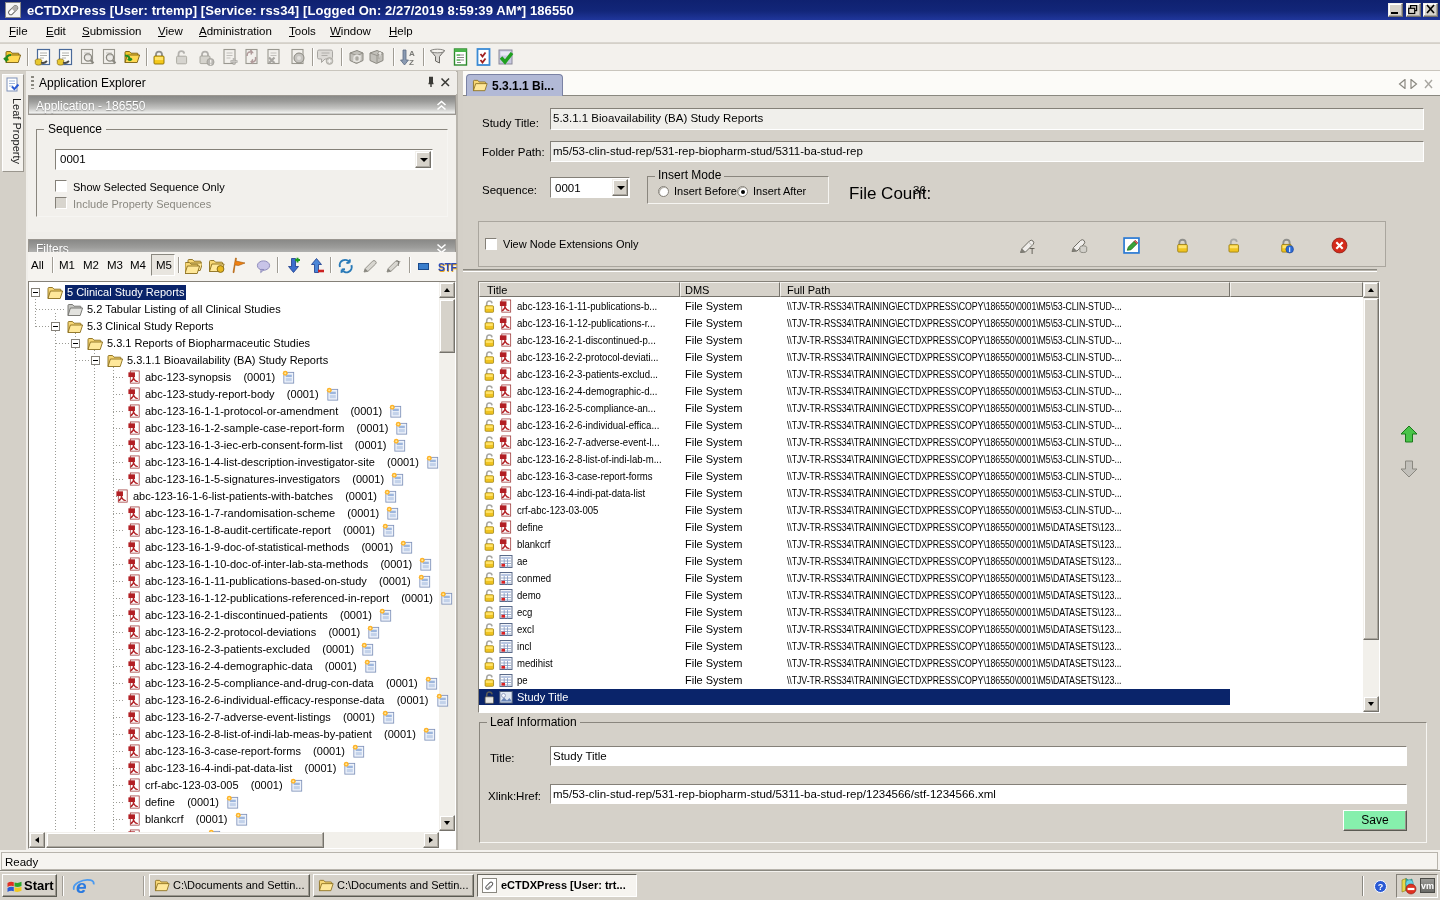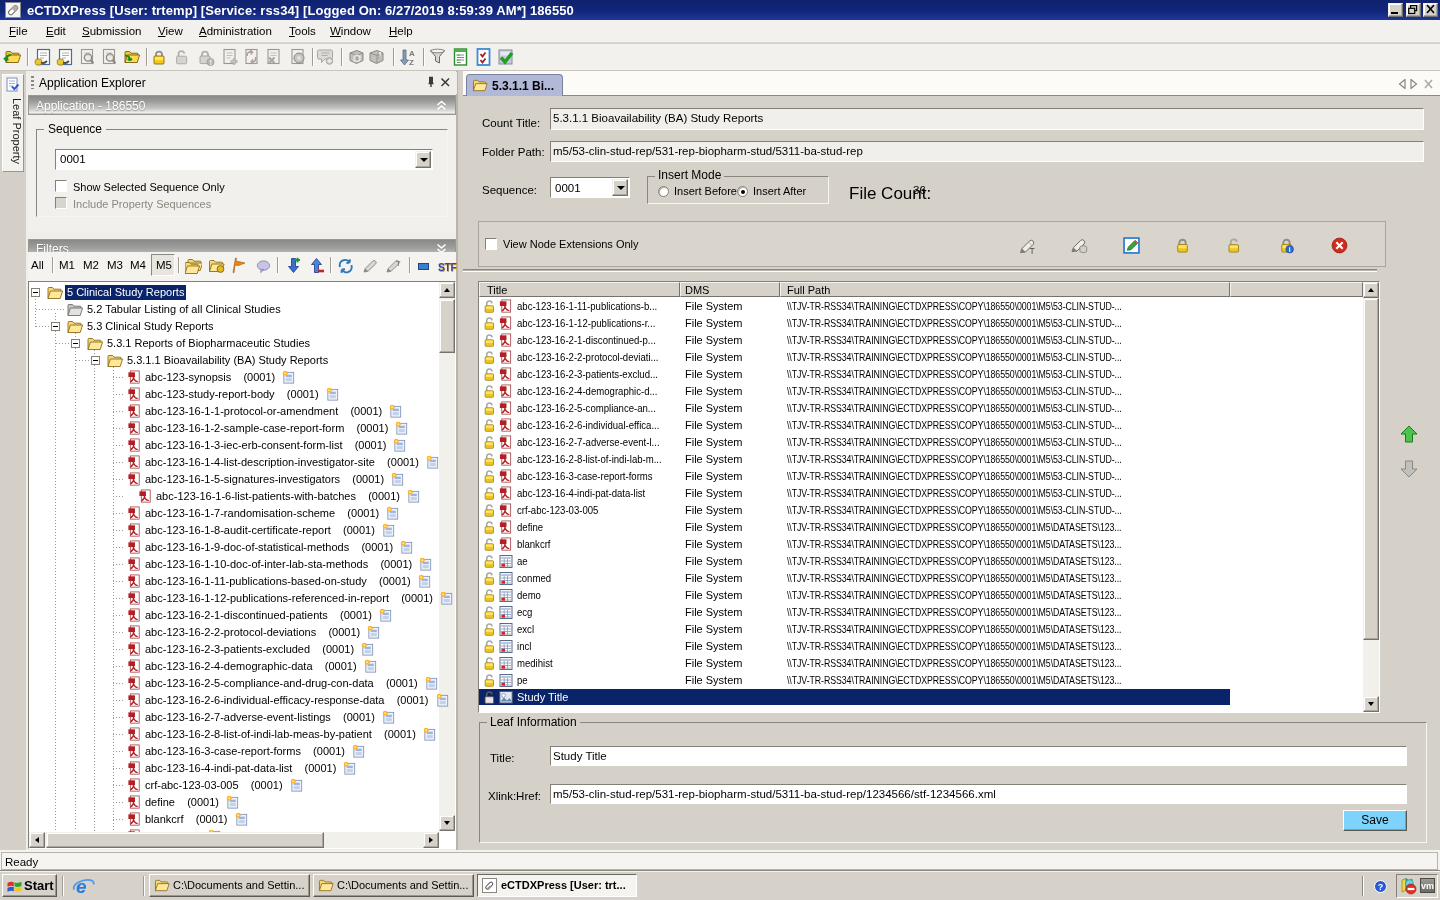--- a/index.html
+++ b/index.html
@@ -77,21 +77,21 @@
       </g>
 </defs>
   </svg>
 <div class="abs" style="left:0;top:0;width:1440px;height:20px;background:linear-gradient(180deg,#0f2170 0%,#122679 55%,#20369b 100%)"></div>
 <div class="abs" style="left:5px;top:2px;width:16px;height:16px;background:#f4f4f2;border:1px solid #8a8a88"><svg width="14" height="14">
       <g transform="rotate(-45 7 7)">
         <rect x="1.5" y="5" width="11" height="4.4" rx="2.2" fill="#fff" stroke="#6a6a68" stroke-width="1"></rect>
         <path d="M7 5 h3.3 a2.2 2.2 0 0 1 0 4.4 h-3.3 Z" fill="#b0aeaa"></path>
       </g>
     </svg></div>
-<div class="abs" style="left:27px;top:2px;height:17px;line-height:17px;color:#fff;font-size:13px;font-weight:bold;letter-spacing:0.1px">eCTDXPress [User: trtemp] [Service: rss34] [Logged On: 6/27/2019 8:59:39 AM*] 186550</div>
+<div class="abs" style="left:27px;top:2px;height:17px;line-height:17px;color:#fff;font-size:13px;font-weight:bold;letter-spacing:0.1px">eCTDXPress [User: trtemp] [Service: rss34] [Logged On: 2/27/2019 8:59:39 AM*] 186550</div>
 <div class="sb-btn" style="left:1388px;top:3px;width:15px;height:14px"></div>
 <div class="sb-btn" style="left:1406px;top:3px;width:15px;height:14px"></div>
 <div class="sb-btn" style="left:1423px;top:3px;width:15px;height:14px"></div>
 <div class="abs" style="left:1391px;top:12px;width:7px;height:2px;background:#000"></div>
 <svg class="abs" style="left:1408px;top:5px" width="10" height="10">
     <rect x="2.6" y="0.6" width="6" height="5" fill="none" stroke="#000" stroke-width="1.2"></rect>
     <rect x="0.7" y="3.3" width="6" height="5.2" fill="#d6d2ca" stroke="#000" stroke-width="1.2"></rect>
   </svg>
 <svg class="abs" style="left:1426px;top:4px" width="9" height="10">
     <path d="M1 1 L8 9 M8 1 L1 9" stroke="#000" stroke-width="1.6"></path>
@@ -447,21 +447,21 @@
 <div class="abs" style="left:127px;top:472px;height:15px;display:flex;align-items:center;white-space:nowrap">
     <svg width="15" height="15" viewBox="0 0 14 16" style="flex:none">
       <use href="#pdf"></use>
     </svg>
     <span style="font-size:11px;padding:0 3px;line-height:15px">abc-123-16-1-5-signatures-investigators&nbsp;&nbsp;&nbsp;&nbsp;(0001)</span>
     <svg width="14" height="15" viewBox="0 0 14 16" style="flex:none;margin-left:4px">
       <use href="#docstar"></use>
     </svg>
   </div>
 <div class="abs" style="left:113px;top:496px;width:12px;height:1px;background-image:repeating-linear-gradient(90deg,#9a9a94 0 1px,transparent 1px 3px)"></div>
-<div class="abs" style="left:138px;top:489px;height:15px;display:flex;align-items:center;white-space:nowrap">
+<div class="abs" style="left:115px;top:489px;height:15px;display:flex;align-items:center;white-space:nowrap">
     <svg width="15" height="15" viewBox="0 0 14 16" style="flex:none">
       <use href="#pdf"></use>
     </svg>
     <span style="font-size:11px;padding:0 3px;line-height:15px">abc-123-16-1-6-list-patients-with-batches&nbsp;&nbsp;&nbsp;&nbsp;(0001)</span>
     <svg width="14" height="15" viewBox="0 0 14 16" style="flex:none;margin-left:4px">
       <use href="#docstar"></use>
     </svg>
   </div>
 <div class="abs" style="left:113px;top:513px;width:12px;height:1px;background-image:repeating-linear-gradient(90deg,#9a9a94 0 1px,transparent 1px 3px)"></div>
 <div class="abs" style="left:127px;top:506px;height:15px;display:flex;align-items:center;white-space:nowrap">
@@ -671,21 +671,21 @@
 <svg class="abs" style="left:472px;top:78px" width="16" height="15" viewBox="0 0 16 16">
     <use href="#foldy"></use>
   </svg>
 <div class="abs" style="left:492px;top:79px;font-size:12px;font-weight:bold">5.3.1.1 Bi...</div>
 <svg class="abs" style="left:1398px;top:79px" width="36" height="10">
     <path d="M7 0.5 L1.5 5 L7 9.5 Z" fill="none" stroke="#8a8880" stroke-width="1.2"></path>
     <path d="M13 0.5 L18.5 5 L13 9.5 Z" fill="none" stroke="#8a8880" stroke-width="1.2"></path>
     <path d="M27 1 L34 9 M34 1 L27 9" stroke="#a8a6a0" stroke-width="1.4"></path>
   </svg>
 <div class="abs" style="left:463px;top:96px;width:977px;height:754px;background:#d5d1c9"></div>
-<div class="abs" style="left:482px;top:117px;font-size:11.5px;white-space:nowrap">Count Title:</div>
+<div class="abs" style="left:482px;top:117px;font-size:11.5px;white-space:nowrap">Study Title:</div>
 <div class="abs sunk2" style="left:550px;top:108px;width:874px;height:22px;background:#f0efeb"></div>
 <div class="abs" style="left:553px;top:112px;font-size:11.5px;white-space:nowrap">5.3.1.1 Bioavailability (BA) Study Reports</div>
 <div class="abs" style="left:482px;top:146px;font-size:11.5px;white-space:nowrap">Folder Path:</div>
 <div class="abs sunk2" style="left:550px;top:141px;width:874px;height:21px;background:#f0efeb"></div>
 <div class="abs" style="left:553px;top:145px;font-size:11.5px;white-space:nowrap">m5/53-clin-stud-rep/531-rep-biopharm-stud/5311-ba-stud-rep</div>
 <div class="abs" style="left:482px;top:184px;font-size:11.5px;white-space:nowrap">Sequence:</div>
 <div class="abs sunk2" style="left:550px;top:177px;width:80px;height:21px;background:#fff"></div>
 <div class="abs" style="left:555px;top:182px;font-size:11.5px">0001</div>
 <div class="abs sb-btn" style="left:612px;top:179px;width:16px;height:17px"></div>
 <div class="arr" style="left:616.5px;top:186px;border-left:4px solid transparent;border-right:4px solid transparent;border-top:4px solid #000"></div>
@@ -974,21 +974,21 @@
     <path d="M10 19 L18 11 L13.5 11 L13.5 3 L6.5 3 L6.5 11 L2 11 Z" fill="#c2c0ba" stroke="#8a8880" stroke-width="1"></path>
   </svg>
 <div class="abs grp" style="left:479px;top:722px;width:948px;height:121px;background:#d5d1c9"></div>
 <div class="abs" style="left:487px;top:715px;background:#d5d1c9;padding:0 3px;font-size:12px">Leaf Information</div>
 <div class="abs" style="left:490px;top:752px;font-size:11.5px;white-space:nowrap">Title:</div>
 <div class="abs sunk2" style="left:550px;top:746px;width:857px;height:20px;background:#fff"></div>
 <div class="abs" style="left:553px;top:750px;font-size:11.5px;white-space:nowrap">Study Title</div>
 <div class="abs" style="left:488px;top:790px;font-size:11.5px;white-space:nowrap">Xlink:Href:</div>
 <div class="abs sunk2" style="left:550px;top:784px;width:857px;height:20px;background:#fff"></div>
 <div class="abs" style="left:553px;top:788px;font-size:11.5px;white-space:nowrap">m5/53-clin-stud-rep/531-rep-biopharm-stud/5311-ba-stud-rep/1234566/stf-1234566.xml</div>
-<div class="abs raised" style="left:1343px;top:810px;width:64px;height:21px;background:#7dd3fc;text-align:center;line-height:19px;font-size:12px">Save</div>
+<div class="abs raised" style="left:1343px;top:810px;width:64px;height:21px;background:#86efac;text-align:center;line-height:19px;font-size:12px">Save</div>
 <div class="abs" style="left:0;top:850px;width:1440px;height:21px;background:#f5f3ef"></div>
 <div class="abs" style="left:1px;top:852px;width:1437px;height:18px;border:1px solid #b8b4ac;background:#f6f4f0"></div>
 <div class="abs" style="left:5px;top:856px;font-size:11.5px">Ready</div>
 <div class="abs" style="left:0;top:871px;width:1440px;height:29px;background:#d6d2ca;border-top:1px solid #f4f2ee;box-shadow:0 -1px 0 #8a8880"></div>
 <div class="abs raised" style="left:2px;top:874px;width:55px;height:23px;background:#d6d2ca"></div>
 <svg class="abs" style="left:6px;top:878px" width="17" height="16" viewBox="0 0 17 16">
     <path d="M1.2 4.8 Q4.5 2.6 8 4 Q11.5 5.4 15.8 3.4 L15.8 11.6 Q11.5 13.6 8 12.2 Q4.5 10.8 1.2 13 Z" fill="none"></path>
     <path d="M1.5 5 Q4.5 3 7.8 4.2 L7.8 8.3 Q4.5 7.1 1.5 9.1 Z" fill="#e03024"></path>
     <path d="M8.5 4.4 Q12 5.6 15.5 3.8 L15.5 7.9 Q12 9.7 8.5 8.5 Z" fill="#2ba62b"></path>
     <path d="M1.5 9.9 Q4.5 7.9 7.8 9.1 L7.8 13.2 Q4.5 12 1.5 14 Z" fill="#2a5ad4"></path>

